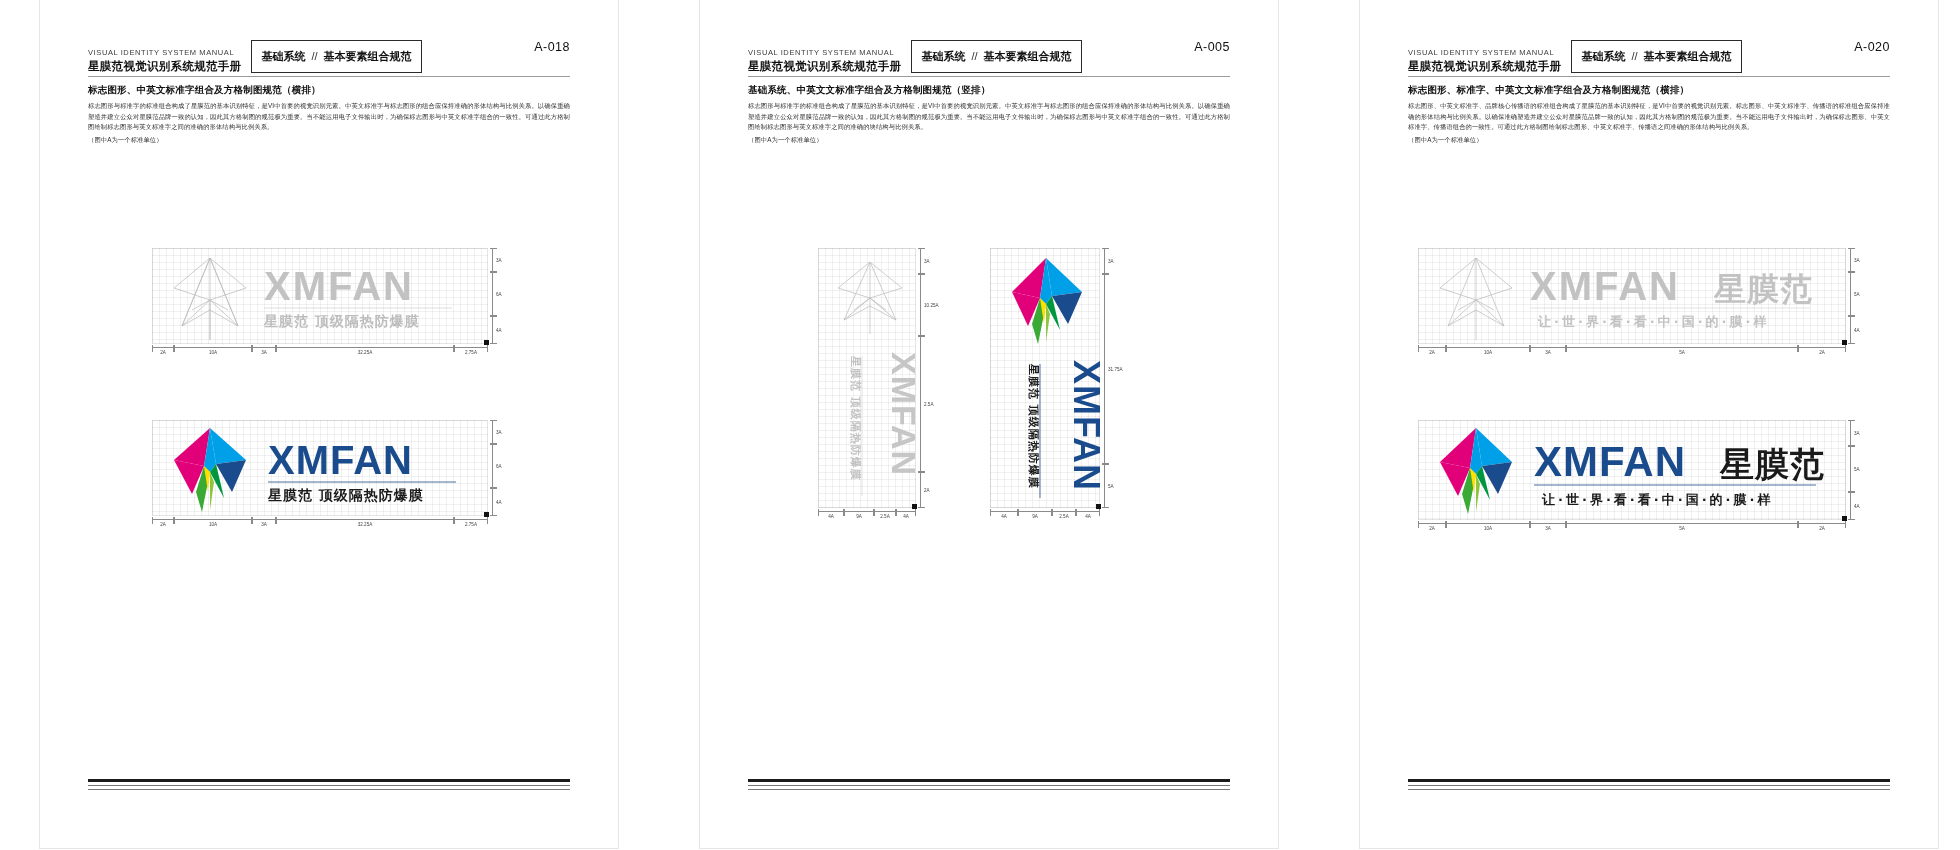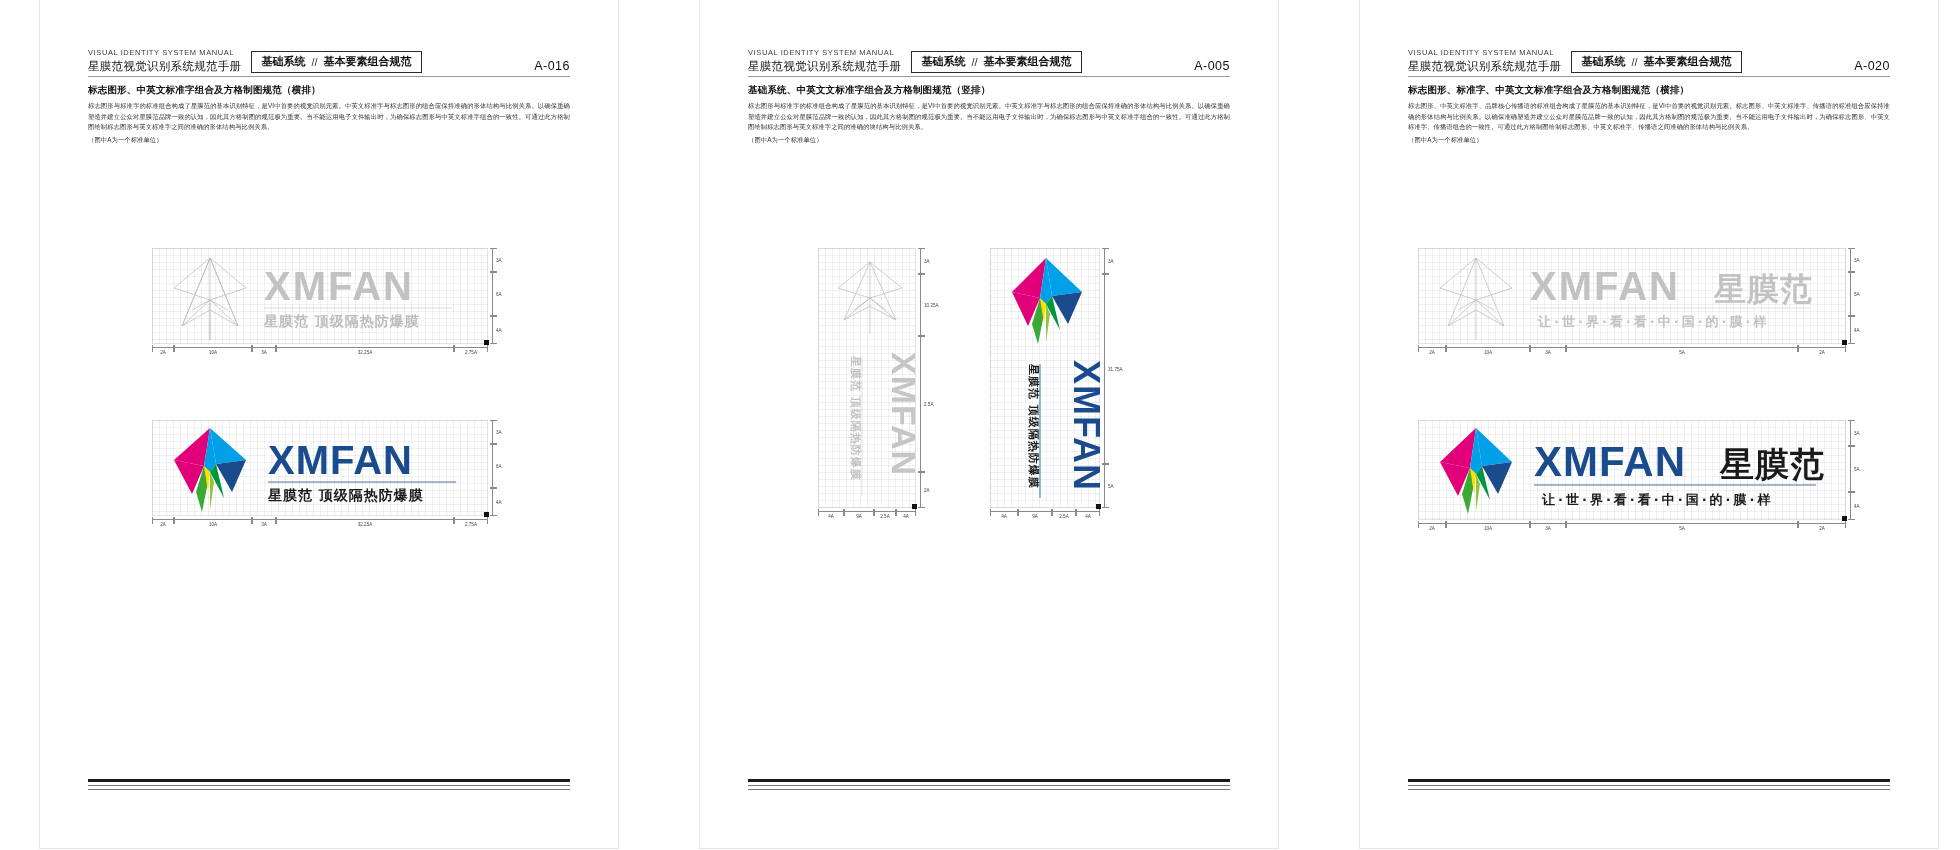--- a/index.html
+++ b/index.html
@@ -12,29 +12,29 @@
     box-shadow:0 0 0 1px #e6e6e6;
     margin-right:82px;
     overflow:hidden;
   }
   .page:first-child{margin-left:40px;}
   .page:last-child{margin-right:0;}
 
   
   .hdr{
     position:absolute;left:48px;right:48px;top:40px;height:34px;
-    display:flex;align-items:flex-end;gap:10px;
+    display:flex;gap:10px;
   }
   .hdr-left{display:flex;flex-direction:column;justify-content:flex-end;}
   .hdr-en{
     font-size:7.5px;letter-spacing:0.6px;color:#3b3b3b;line-height:12px;
     white-space:nowrap;
   }
   .hdr-cn{
-    font-size:11.5px;color:#111;line-height:15px;white-space:nowrap;font-weight:normal;
+    font-size:11.5px;color:#111;line-height:15px;white-space:nowrap;font-weight:bold;
     letter-spacing:0.3px;
   }
   .hdr-box{
     border:1px solid #2b2b2b;
     padding:2px 9px 3px 9px;
     font-size:11px;color:#111;white-space:nowrap;
     margin-bottom:1px;font-weight:bold;
     display:flex;align-items:center;gap:6px;
   }
   .hdr-box .slash{font-weight:normal;color:#333;}
@@ -121,21 +121,21 @@
     <div class="hdr">
       <div class="hdr-left">
         <div class="hdr-en">VISUAL IDENTITY SYSTEM MANUAL</div>
         <div class="hdr-cn">星膜范视觉识别系统规范手册</div>
       </div>
       <div class="hdr-box">
         <span>基础系统</span>
         <span class="slash">//</span>
         <span>基本要素组合规范</span>
       </div>
-      <div class="hdr-page">A-016</div>
+      <div class="hdr-page">A-018</div>
     </div>
     <div class="hdr-rule"></div>
 
     <div class="body">
       <h2>标志图形、中英文标准字组合及方格制图规范（横排）</h2>
       <p>标志图形与标准字的标准组合构成了星膜范的基本识别特征，是VI中首要的视觉识别元素。中英文标准字与标志图形的组合应保持准确的形体结构与比例关系。以确保重确塑造并建立公众对星膜范品牌一致的认知，因此其方格制图的规范极为重要。当不能运用电子文件输出时，为确保标志图形与中英文标准字组合的一致性。可通过此方格制图绘制标志图形与英文标准字之间的准确的形体结构与比例关系。</p>
       <p class="note">（图中A为一个标准单位）</p>
     </div>
 
     <div class="art" style="top:248px;left:112px;width:372px;height:110px;">

